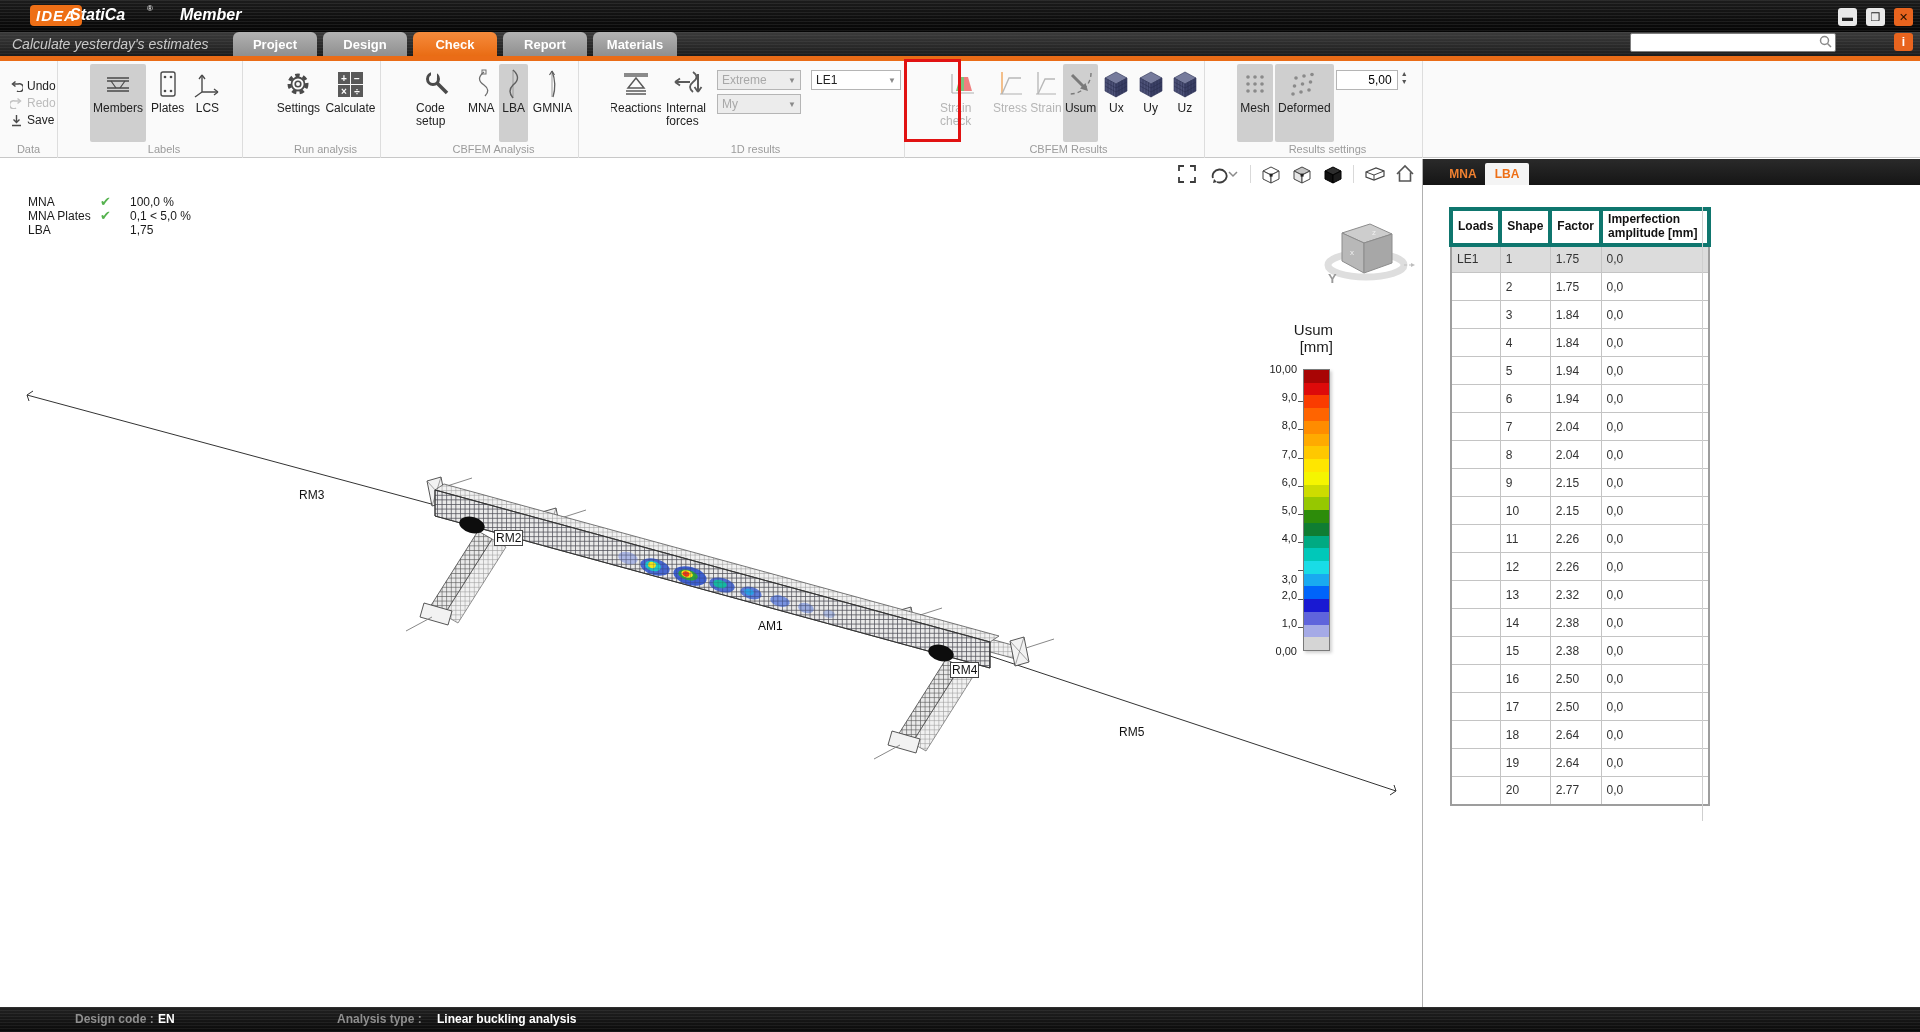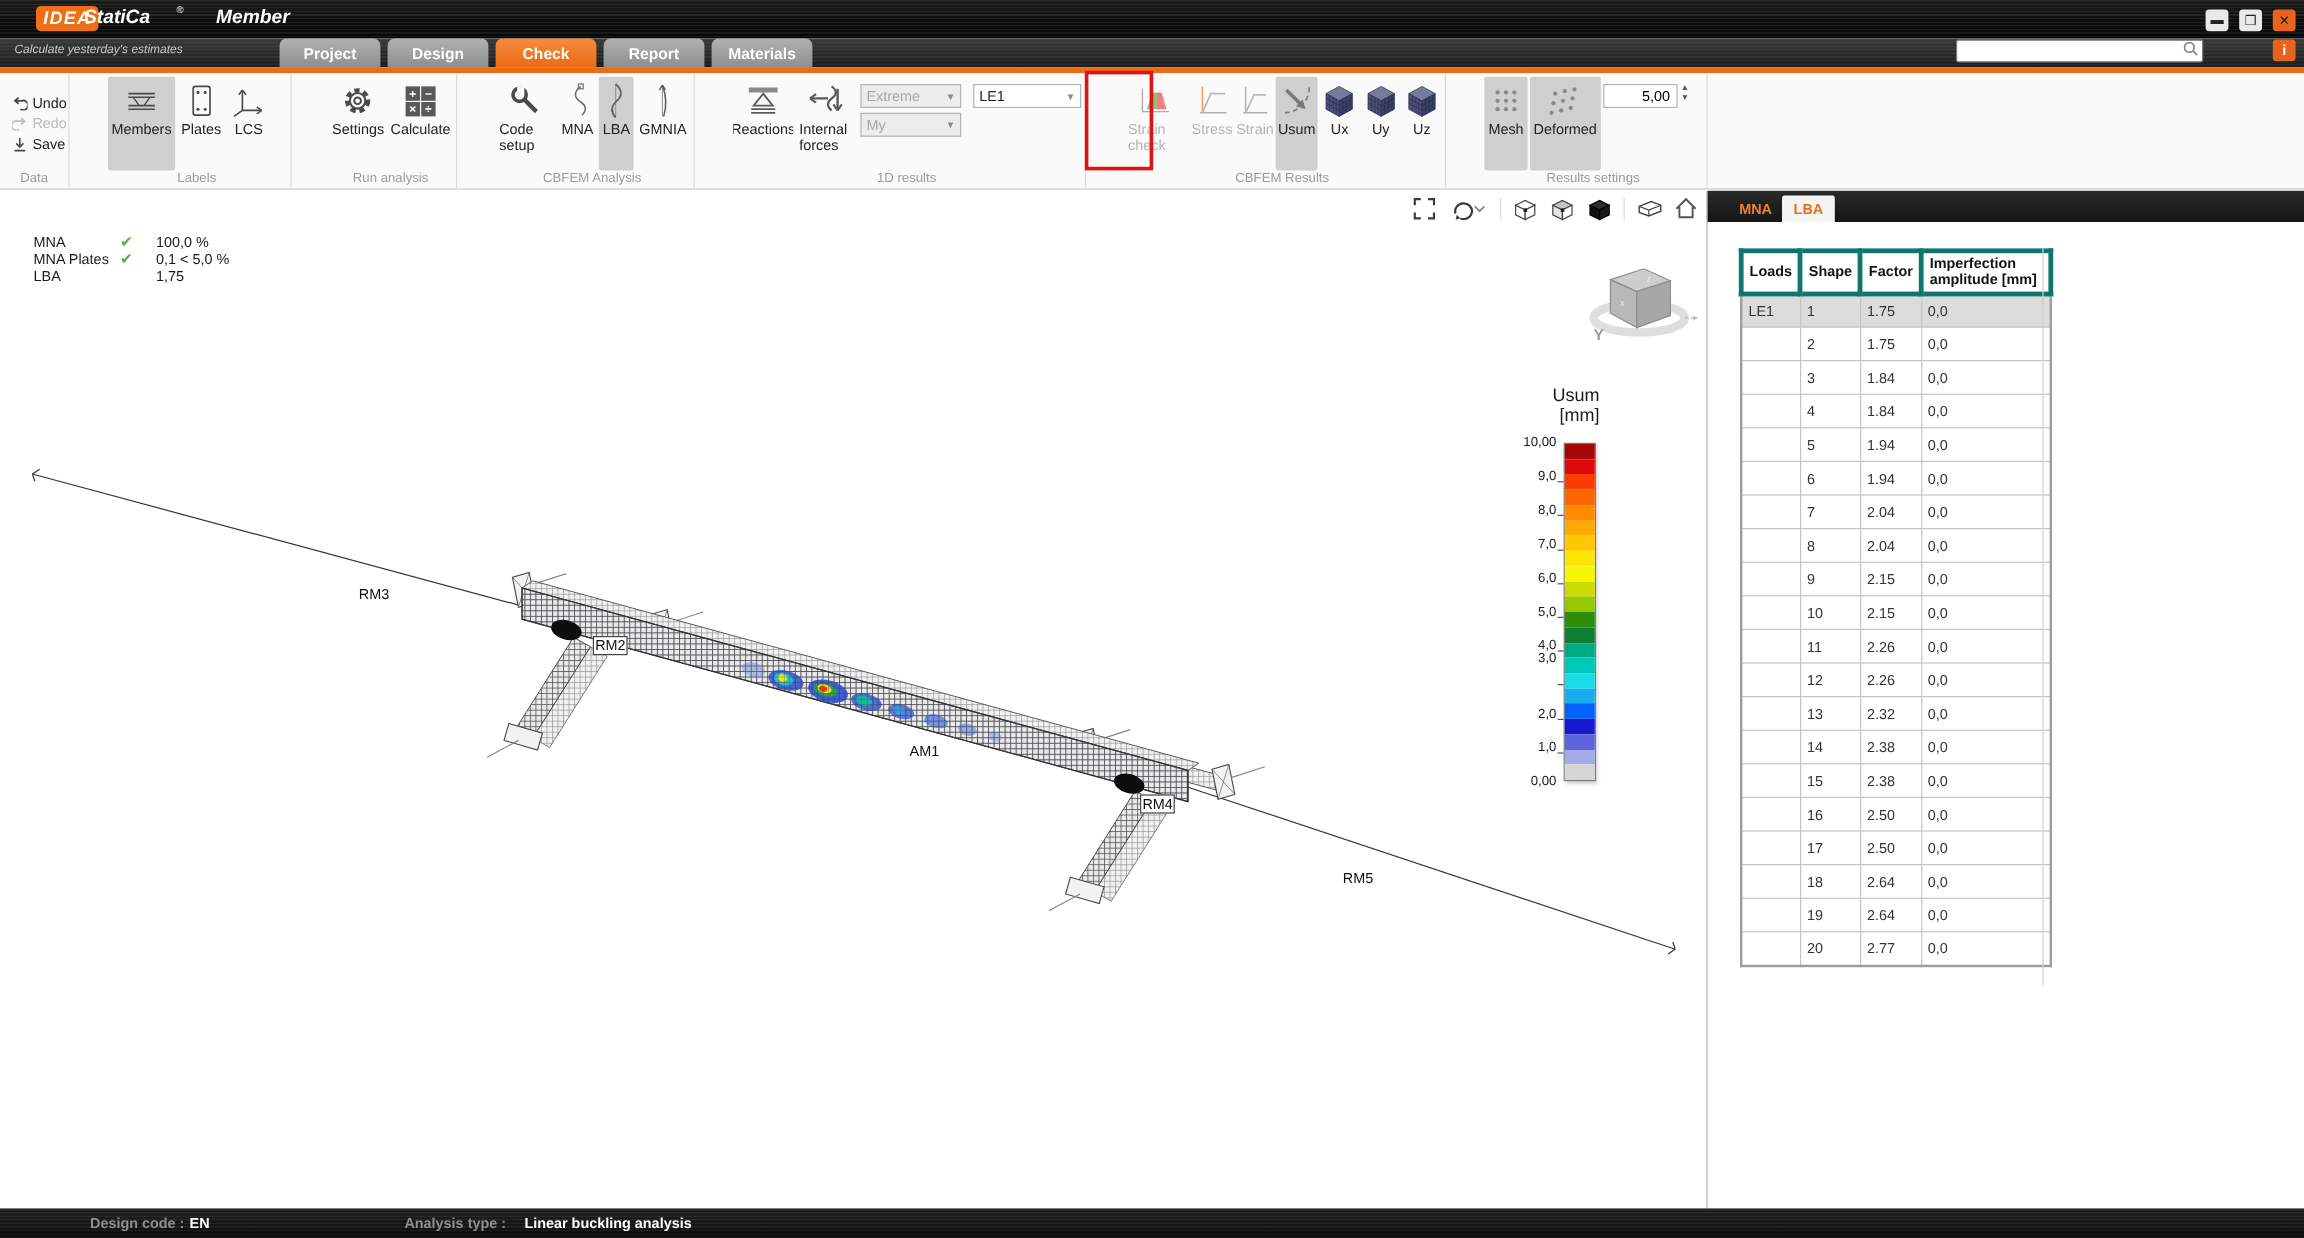--- a/index.html
+++ b/index.html
@@ -18,21 +18,21 @@
   #app-name{position:absolute;left:180px;top:6px;color:#fff;font-weight:bold;font-style:italic;font-size:16px;}
   #doc-title{position:absolute;left:0;top:8px;width:1920px;text-align:center;color:#eee;font-size:13px;}
   .winbtn{position:absolute;top:8px;width:19px;height:18px;border-radius:3px;background:#e9e9e9;
     display:flex;align-items:center;justify-content:center;font-size:11px;color:#222;cursor:pointer;}
   #btn-close{background:#e8641e;color:#201000;font-weight:bold;}
 
   
   #tabrow{position:absolute;left:0;top:32px;width:1920px;height:24px;
     background-image:repeating-linear-gradient(180deg,rgba(255,255,255,.05) 0 1px,transparent 1px 3px),
       linear-gradient(180deg,#3b3b3b,#1d1d1d);}
-  #tagline{position:absolute;left:12px;top:36px;color:#c9c9c9;font-style:italic;font-size:10px;}
+  #tagline{position:absolute;left:12px;top:36px;color:#c9c9c9;font-style:italic;font-size:14px;}
   .navtab{position:absolute;top:32px;height:24px;width:84px;border-radius:6px 6px 0 0;
     background:linear-gradient(180deg,#b2b2b2,#8f8f8f);color:#fff;font-weight:bold;font-size:13px;
     display:flex;align-items:center;justify-content:center;cursor:pointer;}
   .navtab.active{background:linear-gradient(180deg,#f68b3c,#e96c14);}
   #searchbox{position:absolute;left:1630px;top:33px;width:206px;height:19px;background:#fff;
     border:1px solid #7d7d7d;border-radius:2px;display:flex;align-items:center;}
   #searchbox input{flex:1;border:none;outline:none;height:15px;font-size:12px;padding:0 4px;background:transparent;}
   #info-btn{position:absolute;left:1894px;top:33px;width:19px;height:18px;background:#e8641e;border-radius:3px;
     color:#fff;font-weight:bold;font-size:12px;display:flex;align-items:center;justify-content:center;cursor:pointer;}
   #orange-line{position:absolute;left:0;top:56px;width:1920px;height:5px;background:#ea6c17;}
@@ -628,21 +628,21 @@
           <div class="ltick" style="top: 50.4px;">8,0</div>
           <div class="ldash" style="top: 60.4px;"></div>
           <div class="ltick" style="top: 78.6px;">7,0</div>
           <div class="ldash" style="top: 88.6px;"></div>
           <div class="ltick" style="top: 106.8px;">6,0</div>
           <div class="ldash" style="top: 116.8px;"></div>
           <div class="ltick" style="top: 135px;">5,0</div>
           <div class="ldash" style="top: 145px;"></div>
           <div class="ltick" style="top: 163.2px;">4,0</div>
           <div class="ldash" style="top: 173.2px;"></div>
-          <div class="ltick" style="top: 174px; text-align: right;">3,0</div>
+          <div class="ltick" style="top: 204px; text-align: right;">3,0</div>
           <div class="ldash" style="top: 201.4px;"></div>
           <div class="ltick" style="top: 219.6px;">2,0</div>
           <div class="ldash" style="top: 229.6px;"></div>
           <div class="ltick" style="top: 247.8px;">1,0</div>
           <div class="ldash" style="top: 257.8px;"></div>
           <div class="ltick" style="top: 276px;">0,00</div>
         </div>
       <div id="legend-bands">
           <div style="flex: 1 1 0%; background: rgb(168, 5, 5);"></div>
           <div style="flex: 1 1 0%; background: rgb(221, 10, 10);"></div>

